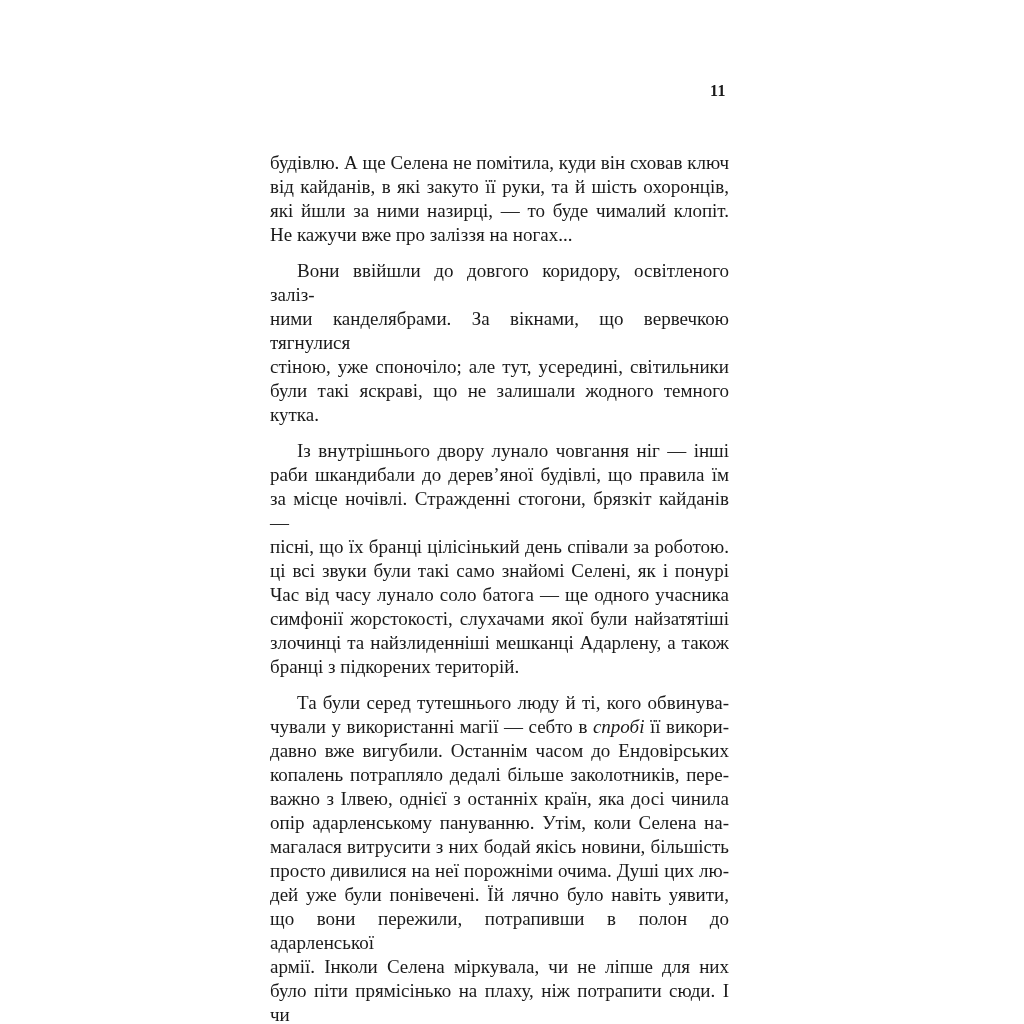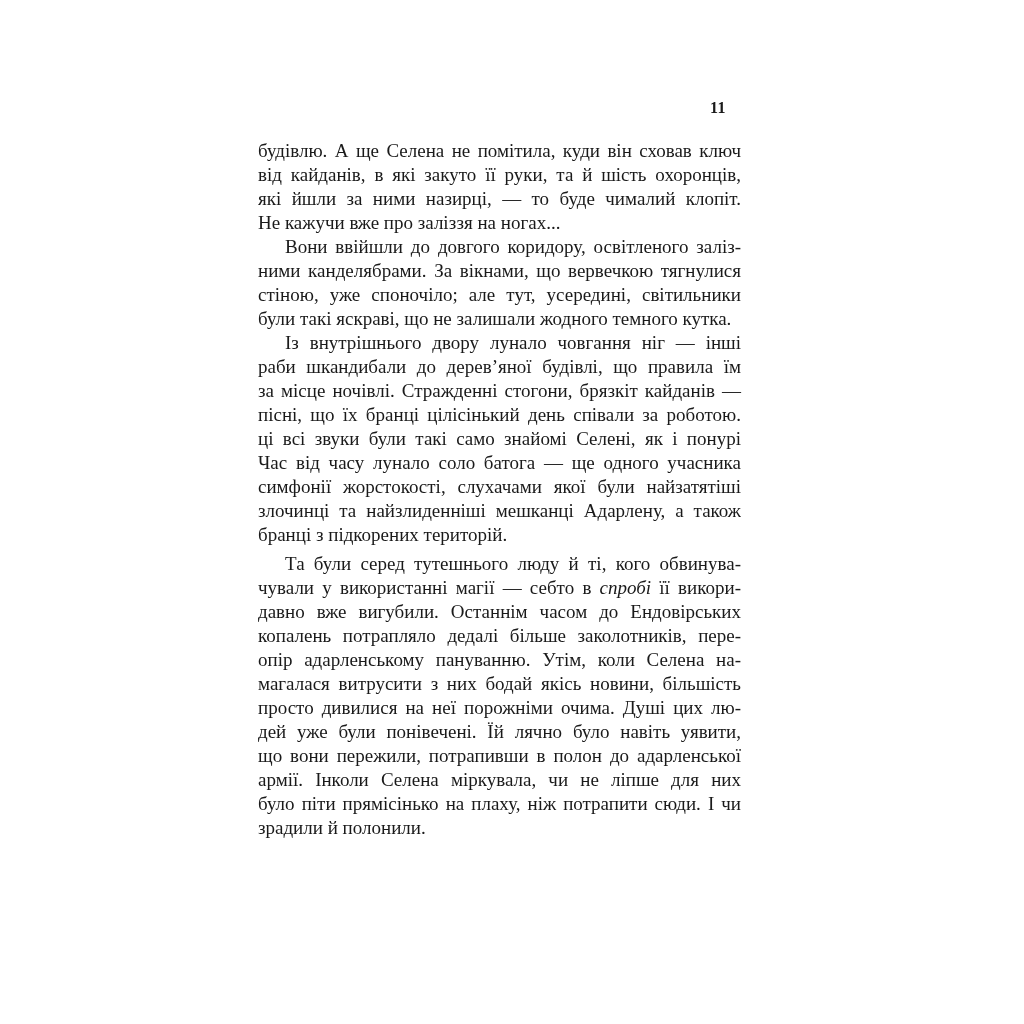--- a/index.html
+++ b/index.html
@@ -10,35 +10,35 @@
   }
   .page {
     position: relative;
     width: 1024px; height: 1024px;
     background: #ffffff;
     overflow: hidden;
     color: #1a1a1a;
   }
   .page-number {
     position: absolute;
-    top: 99px; left: 258px; width: 483px;
+    top: 82px; left: 258px; width: 483px;
     box-sizing: border-box;
     padding-right: 15px;
     text-align: right;
     font-size: 16px;
     font-weight: 700;
     letter-spacing: 0.5px;
   }
   .text-block {
     position: absolute;
     left: 258px; top: 139px; width: 483px;
     font-size: 19px;
     line-height: 24px;
   }
-  .para { margin: 0; }
+  .para { margin: 12px; }
   .para.space-before { margin-top: 5px; }
   .para.indent .line:first-child { text-indent: 27px; }
   .line {
     text-align: justify;
     text-align-last: justify;
     min-height: 24px;
   }
   .line.last { text-align-last: left; }
   .line i { font-style: italic; }
 </style>
@@ -69,20 +69,21 @@
         <div class="line"><span>Час від часу лунало соло батога — ще одного учасника</span></div>
         <div class="line"><span>симфонії жорстокості, слухачами якої були найзатятіші</span></div>
         <div class="line"><span>злочинці та найзлиденніші мешканці Адарлену, а також</span></div>
         <div class="line last"><span>бранці з підкорених територій.</span></div>
       </div>
       <div class="para indent space-before">
         <div class="line"><span>Та були серед тутешнього люду й ті, кого обвинува-</span></div>
         <div class="line"><span>чували у використанні магії — себто в </span><i>спробі</i><span> її викори-</span></div>
         <div class="line"><span>давно вже вигубили. Останнім часом до Ендовірських</span></div>
         <div class="line"><span>копалень потрапляло дедалі більше заколотників, пере-</span></div>
+        <div class="line"><span>важно з Ілвею, однієї з останніх країн, яка досі чинила</span></div>
         <div class="line"><span>опір адарленському пануванню. Утім, коли Селена на-</span></div>
         <div class="line"><span>магалася витрусити з них бодай якісь новини, більшість</span></div>
         <div class="line"><span>просто дивилися на неї порожніми очима. Душі цих лю-</span></div>
         <div class="line"><span>дей уже були понівечені. Їй лячно було навіть уявити,</span></div>
         <div class="line"><span>що вони пережили, потрапивши в полон до адарленської</span></div>
         <div class="line"><span>армії. Інколи Селена міркувала, чи не ліпше для них</span></div>
         <div class="line"><span>було піти прямісінько на плаху, ніж потрапити сюди. І чи</span></div>
         <div class="line last"><span>зрадили й полонили.</span></div>
       </div>
     </div>

